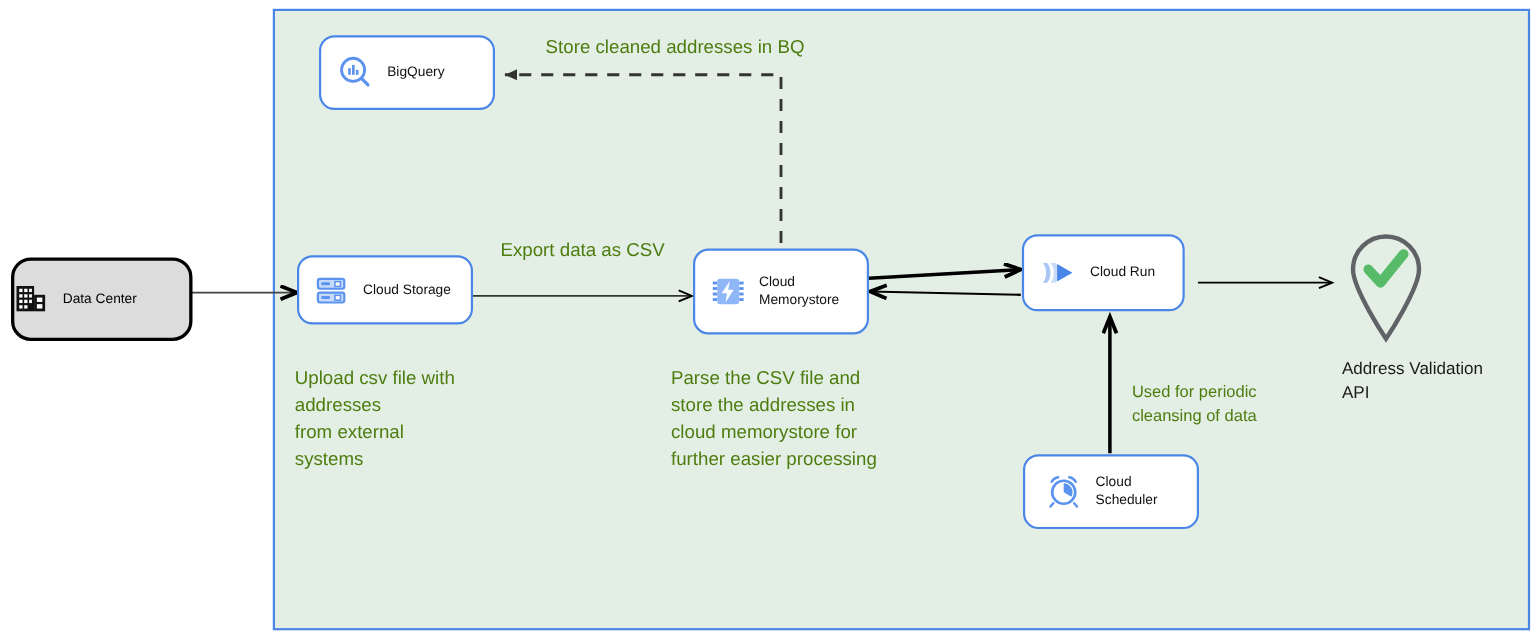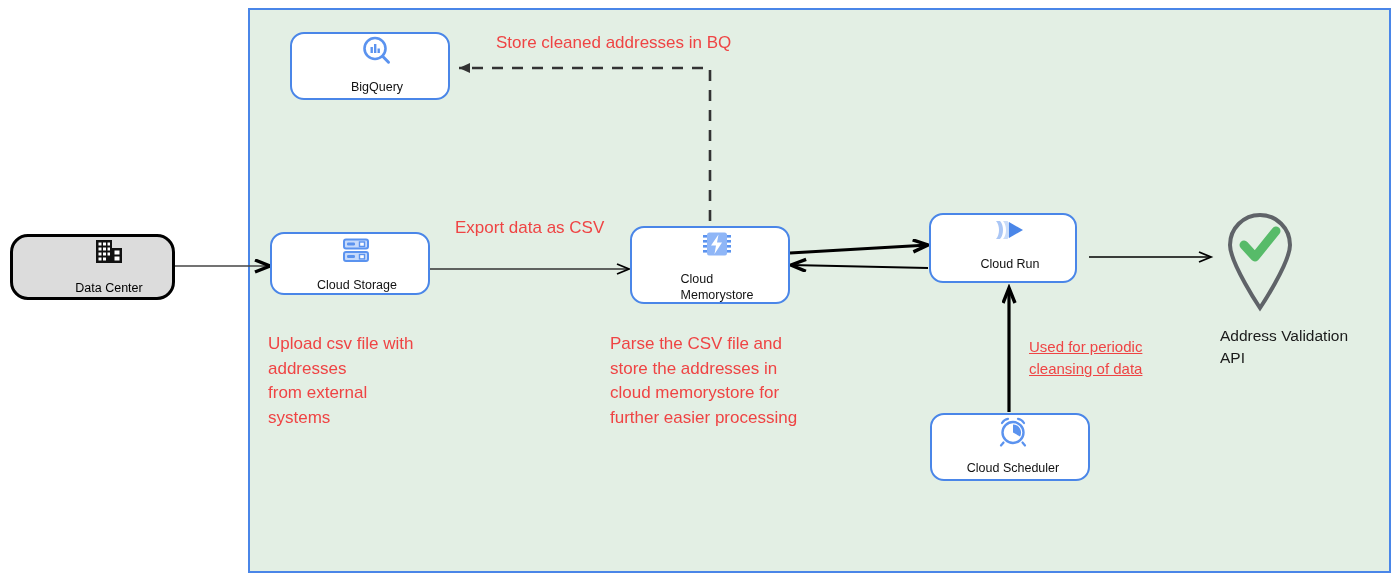--- a/index.html
+++ b/index.html
@@ -23,21 +23,20 @@
   }
   .node {
     position: absolute;
     box-sizing: border-box;
     display: flex;
     align-items: center;
     border-radius: 14px;
     background: #ffffff;
     border: 2px solid #4a86e8;
     z-index: 3;
-    flex-direction: column;
   }
   .node.onprem {
     background: #dcdcdc;
     border: 3px solid #000000;
     border-radius: 18px;
   }
   .node-icon {
     flex: 0 0 auto;
     display: flex;
     align-items: center;
@@ -49,21 +48,21 @@
     line-height: 1.25;
     white-space: pre-line;
   }
   .node.onprem .node-label {
     font-size: 12.5px;
     color: #000000;
   }
   .free-text {
     position: absolute;
     font-size: 17px;
-    color: #ef4444;
+    color: #4d7c0f;
     line-height: 1.45;
     white-space: pre-line;
     z-index: 4;
   }
   .small-text {
     font-size: 15px;
   }
   .api-caption {
     position: absolute;
     font-size: 15.5px;
@@ -101,21 +100,21 @@
 
     <line x1="928" y1="268" x2="791" y2="265" stroke="#000000" stroke-width="2" marker-end="url(#arrowOpenThick)"></line>
 
     <line x1="1089" y1="257" x2="1211" y2="257" stroke="#000000" stroke-width="1.6" marker-end="url(#arrowOpen)"></line>
 
     <line x1="1009" y1="412" x2="1009" y2="288" stroke="#000000" stroke-width="3.2" marker-end="url(#arrowOpenThick)"></line>
 
     <path d="M710,221 L710,68 L459,68" fill="none" stroke="#333333" stroke-width="2.6" stroke-dasharray="11,9" marker-end="url(#arrowSolid)"></path>
   </svg>
 
-  <div class="node onprem" style="left:10px; top:234px; width:165px; height:66px; padding-left:33px; gap:14px;justify-content:flex-end;">
+  <div class="node onprem" style="left:10px; top:234px; width:165px; height:76px; padding-left:0; gap:14px;">
     <span class="node-icon">
       <svg width="30" height="30" viewBox="0 0 30 30">
         <rect x="2" y="3" width="16" height="23" fill="#111111"></rect>
         <rect x="18" y="11" width="10" height="15" fill="#111111"></rect>
         <g fill="#ffffff">
           <rect x="4.5" y="5.5" width="3" height="3"></rect>
           <rect x="9" y="5.5" width="3" height="3"></rect>
           <rect x="13.5" y="5.5" width="2.5" height="3"></rect>
           <rect x="4.5" y="10.5" width="3" height="3"></rect>
           <rect x="9" y="10.5" width="3" height="3"></rect>
@@ -193,21 +192,21 @@
     <span class="node-icon">
       <svg width="34" height="30" viewBox="0 0 34 30">
         <path d="M3,6 C7,10 7,20 3,24 L7,24 C11,20 11,10 7,6 z" fill="#aac6f5"></path>
         <path d="M10,6 C14,10 14,20 10,24 L14.5,24 C18.5,20 18.5,10 14.5,6 z" fill="#c9dcf9"></path>
         <path d="M16,7 L30,15 L16,23 z" fill="#4a86e8"></path>
       </svg>
     </span>
     <span class="node-label">Cloud Run</span>
   </div>
 
-  <div class="node" style="left:930px; top:413px; width:160px; height:68px; padding-left:6px; gap:12px;">
+  <div class="node" style="left:930px; top:413px; width:160px; height:68px; padding-left:18px; gap:12px;">
     <span class="node-icon">
       <svg width="34" height="34" viewBox="0 0 34 34">
         <g stroke="#5b93ef" stroke-width="2.2" fill="none" stroke-linecap="round">
           <path d="M6,8 C7.5,5.5 10,4 12,3.8"></path>
           <path d="M28,8 C26.5,5.5 24,4 22,3.8"></path>
           <path d="M7.5,27.5 L5,30.5"></path>
           <path d="M26.5,27.5 L29,30.5"></path>
         </g>
         <circle cx="17" cy="17.5" r="10.5" fill="none" stroke="#5b93ef" stroke-width="2.4"></circle>
         <path d="M17,9.4 A8.1,8.1 0 0 1 24,21.5 L17,17.5 z" fill="#5b93ef"></path>
@@ -223,21 +222,21 @@
     </svg>
   </div>
 
   <span class="api-caption" style="left:1220px; top:325px; width:160px;">Address Validation
 API</span>
 
   <span class="free-text" style="left:496px; top:31px;">Store cleaned addresses in BQ</span>
 
   <span class="free-text" style="left:455px; top:216px;text-align:right;">Export data as CSV</span>
 
-  <span class="free-text small-text" style="left:1029px; top:336px;text-decoration:underline;">Used for periodic
+  <span class="free-text small-text" style="left:1029px; top:346px;">Used for periodic
 cleansing of data</span>
 
   <span class="free-text" style="left:268px; top:332px;">Upload csv file with
 addresses
 from external
 systems</span>
 
   <span class="free-text" style="left:610px; top:332px;">Parse the CSV file and
 store the addresses in
 cloud  memorystore for

